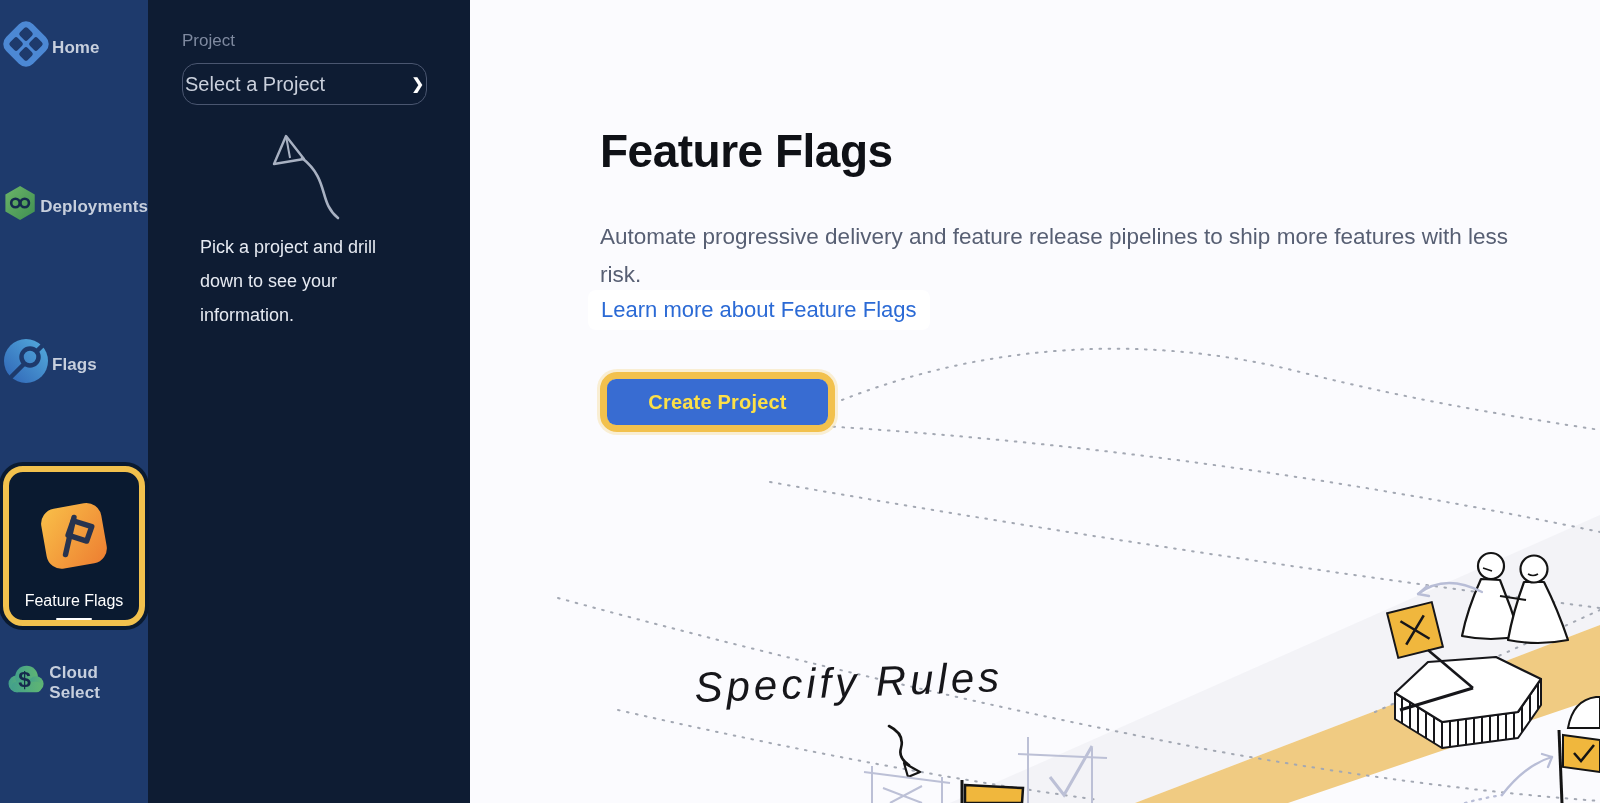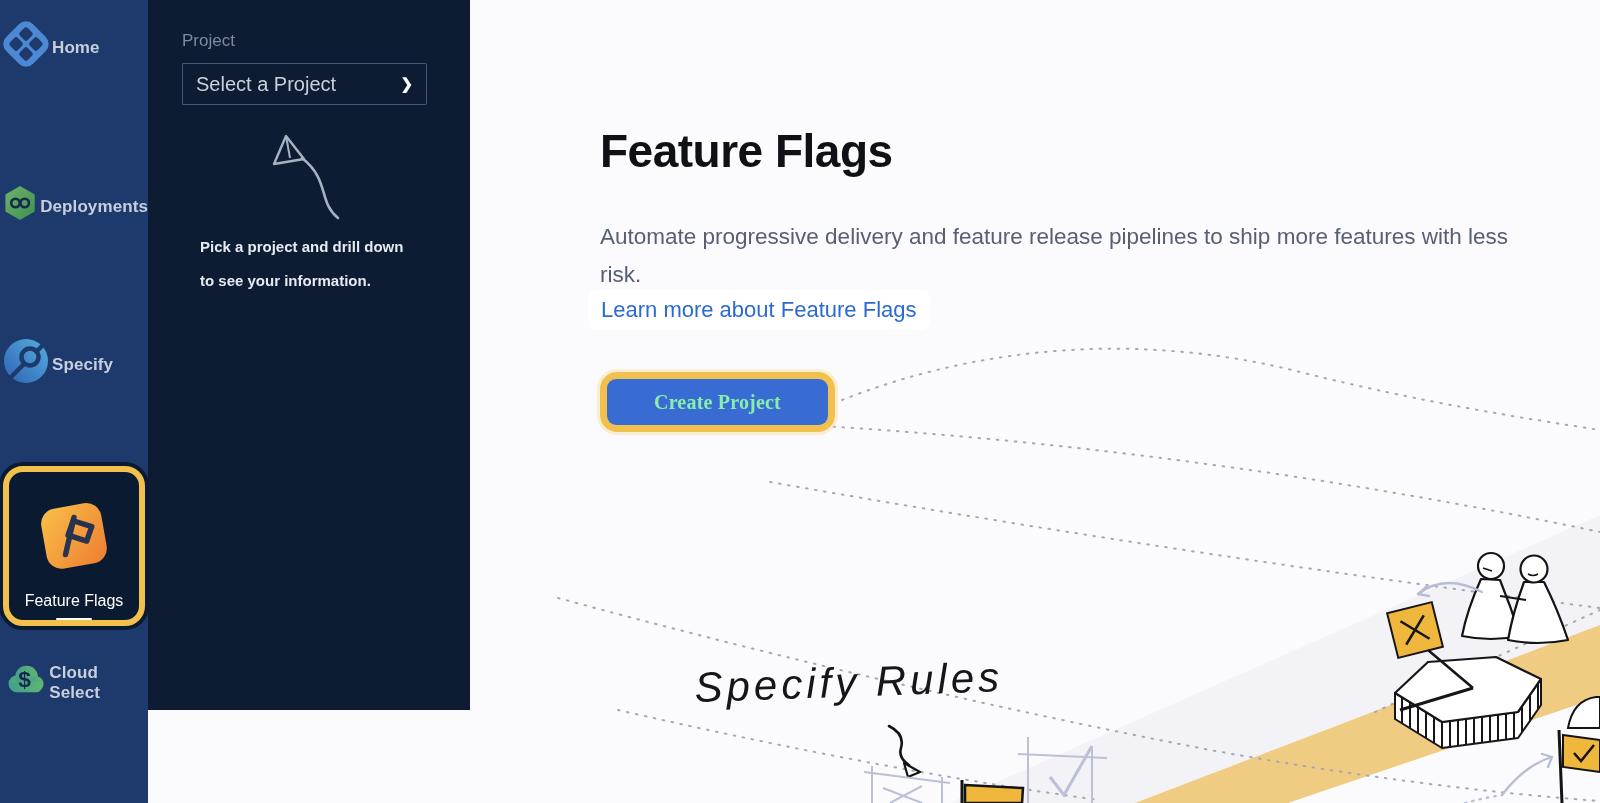--- a/index.html
+++ b/index.html
@@ -13,45 +13,45 @@
   .nav-item .ic { width:52px; height:52px; }
   .nav-item .lbl { margin-top:8px; font-size:17px; font-weight:600; color:#c7cfdd; letter-spacing:.1px; }
   .ff-wrap { position:absolute; top:466px; left:3px; width:142px; height:160px;
              border:6px solid #f2c14d; border-radius:20px; background:#0a1a30;
              box-shadow:0 0 0 4px #0a1a30; display:flex; flex-direction:column; align-items:center;
              padding-top:20px; cursor:pointer; }
   .ff-wrap .lbl { color:#ffffff; margin-top:12px; }
   .ff-underline { width:36px; height:3px; background:#ffffff; border-radius:2px; margin-top:8px; }
 
   
-  .project-panel { position:relative; width:322px; height:710px; background:#0e1c33; flex:0 0 322px; z-index:2; }
+  .project-panel { position:relative; width:322px; height:803px; background:#0e1c33; flex:0 0 322px; z-index:2; }
   .pp-label { position:absolute; left:34px; top:31px; font-size:17px; color:#7f8aa0; }
   .project-select { position:absolute; left:34px; top:63px; width:245px; height:42px;
-                    background:transparent; border:1px solid #4a5670; border-radius:1px;
-                    display:flex; align-items:center; padding:0 13px; cursor:pointer; }
+                    background:transparent; border:1px solid #4a5670; border-radius:15px;
+                    display:flex; align-items:center; padding:0 2px; cursor:pointer; }
   .project-select .val { font-size:20px; color:#cad0dc; }
   .project-select .chev { margin-left:auto; font-size:15px; color:#ffffff; font-weight:700; }
-  .pp-hint { position:absolute; left:52px; top:230px; width:218px; font-size:15px; line-height:34px;
-             font-weight:700; color:#e6eaf2; }
+  .pp-hint { position:absolute; left:52px; top:230px; width:218px; font-size:18px; line-height:34px;
+             font-weight:400; color:#e6eaf2; }
   .pp-arrow { position:absolute; left:90px; top:122px; }
 
   
   .main { position:relative; flex:1; height:803px; background:#fbfbfe; overflow:hidden; z-index:1; }
   .illus { position:absolute; left:0; top:0; width:1130px; height:803px; }
   .page-title { position:absolute; left:130px; top:124px; font-size:46px; font-weight:700;
                 color:#0f1116; letter-spacing:-.5px; }
   .page-desc { position:absolute; left:130px; top:218px; width:950px; font-size:22.5px;
                line-height:38px; color:#575f73; }
   .link-chip { position:absolute; left:118px; top:290px; background:#ffffff; border-radius:8px;
                padding:7px 13px; }
   .link-chip a { font-size:22px; color:#2b6ad5; text-decoration:none; cursor:pointer; }
   .cta-row { position:absolute; left:130px; top:372px; display:flex; align-items:center; gap:46px; }
   .btn-ring { border:7px solid #f2c14d; border-radius:17px; box-shadow:0 0 0 3px rgba(248,227,174,.55); }
-  .create-btn { display:block; width:221px; height:46px; background:#386cd2; color:#86efac;
-                border:none; border-radius:9px; font-family:Liberation Serif, serif;
+  .create-btn { display:block; width:221px; height:46px; background:#386cd2; color:#fde047;
+                border:none; border-radius:9px; font-family:Liberation Sans, sans-serif;
                 font-size:20px; font-weight:700; letter-spacing:.2px; cursor:pointer; }
   .or-text { font-size:29px; color:#16171b; }
 </style>
 </head>
 <body>
 
 <div class="app">
 
   <nav class="sidebar">
 
@@ -89,21 +89,21 @@
             <linearGradient id="gb" x1="0" y1="1" x2="1" y2="0">
           <stop offset="0" stop-color="#2e62b5"></stop>
               <stop offset="1" stop-color="#55aede"></stop>
         </linearGradient>
           </defs>
         <circle cx="26" cy="26" r="22" fill="url(#gb)"></circle>
         <circle cx="30" cy="22" r="8.5" fill="none" stroke="#1e3a6c" stroke-width="4.5"></circle>
         <line x1="24" y1="29" x2="11" y2="42" stroke="#1e3a6c" stroke-width="4.5" stroke-linecap="round"></line>
         <line x1="37" y1="16" x2="43" y2="10" stroke="#1e3a6c" stroke-width="4.5" stroke-linecap="round"></line>
       </svg>
-      <span class="lbl">Specify</span>
+      <span class="lbl">Flags</span>
     </div>
 
     <div class="ff-wrap">
       <svg class="ic" viewBox="0 0 52 52">
         <defs>
             <linearGradient id="gf" x1="0" y1="0" x2="1" y2="1">
           <stop offset="0" stop-color="#f9c049"></stop>
               <stop offset="1" stop-color="#ed7d31"></stop>
         </linearGradient>
           </defs>

